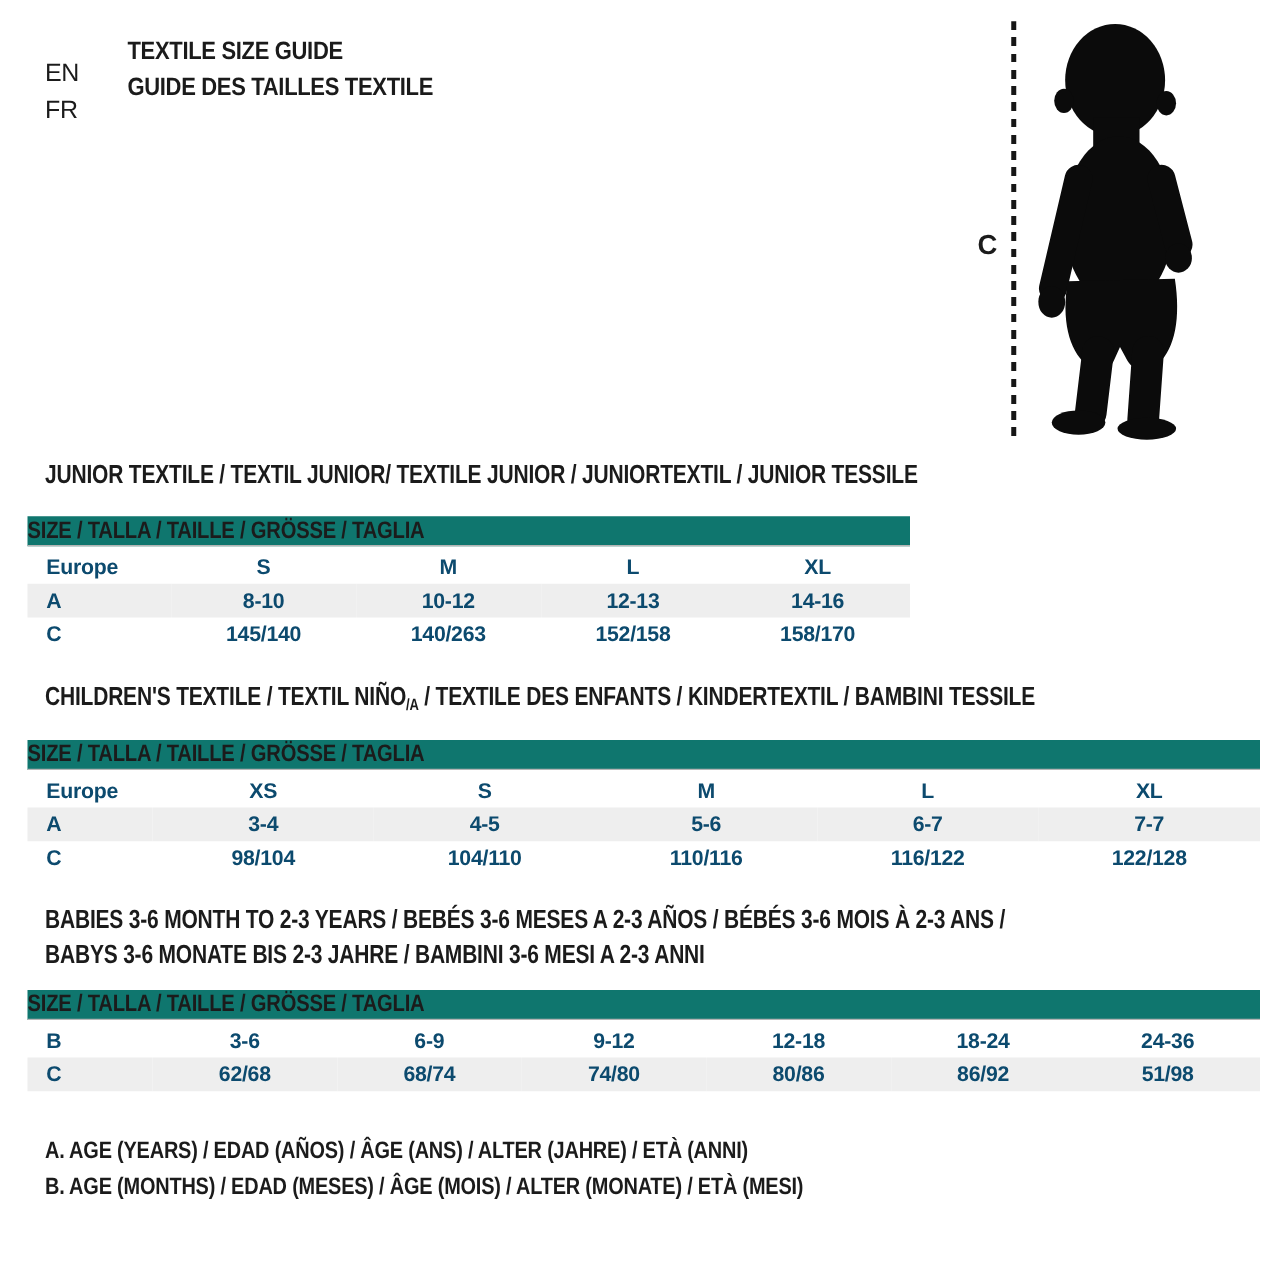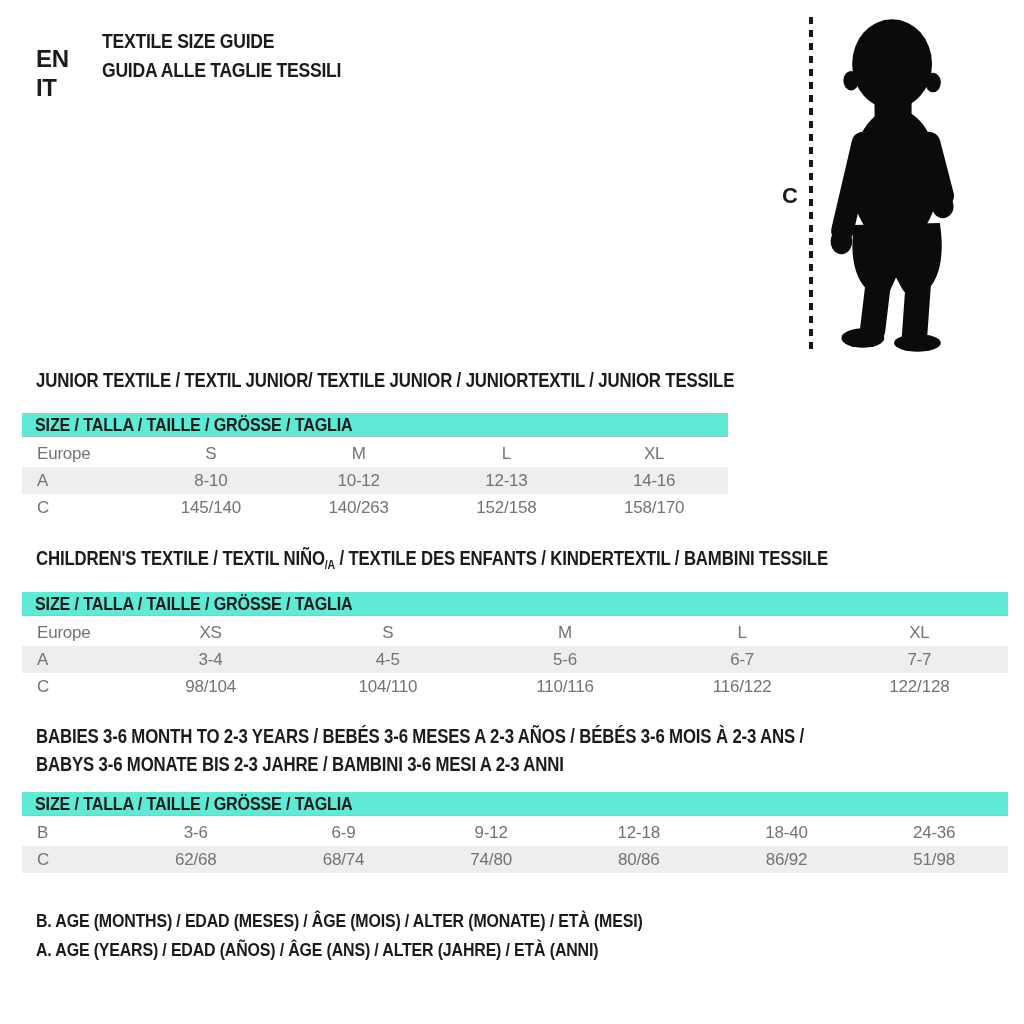--- a/index.html
+++ b/index.html
@@ -3,69 +3,69 @@
 <meta charset="utf-8">
 <style>
   html,body { margin:0; padding:0; background:#fff; }
   .canvas {
     position:relative; width:1024px; height:1024px; background:#ffffff;
     font-family:"Liberation Sans", sans-serif; color:#1b1b1b; overflow:hidden;
   }
   
   .lang-block { position:absolute; left:36px; top:27px; }
   .lang-row { display:flex; align-items:center; height:29px; }
-  .lang-code { width:66px; font-size:24px; font-weight:700; letter-spacing:-0.3px;margin-top:35px; }
+  .lang-code { width:66px; font-size:20px; font-weight:400; letter-spacing:-0.3px;margin-top:35px; }
   .lang-label { font-size:20px; font-weight:700; white-space:nowrap;
     transform:scaleX(.88); transform-origin:left center; letter-spacing:-0.3px; }
   
   .figure-caption { position:absolute; left:782px; top:183px; font-size:22px; font-weight:700; }
   .dotted-line { position:absolute; left:809px; top:17px; width:4px; height:336px;
     background:repeating-linear-gradient(to bottom,#161616 0 7px, transparent 7px 13px); }
   .silhouette { position:absolute; left:818px; top:13px; }
   
   .section-title { position:absolute; font-size:21px; font-weight:700; white-space:nowrap;
     transform:scaleX(.8); transform-origin:left center; letter-spacing:-0.2px; }
   #title-1 { left:36px; top:368px; }
   #title-2 { left:36px; top:546px; }
   #title-3a { left:36px; top:724px; }
   #title-3b { left:36px; top:752px; }
   .title-sub { font-size:0.62em; vertical-align:-0.28em; }
   
   .size-table-block { position:absolute; }
   #table-1 { left:22px; top:413px; width:706px; }
   #table-2 { left:22px; top:592px; width:986px; }
   #table-3 { left:22px; top:792px; width:986px; }
-  .size-bar { height:24px; background:#5eead4; border-bottom:1px solid #b5b5b5;
-    margin-bottom:3px; display:flex; align-items:center; padding-left:13px; box-sizing:border-box; }
+  .size-bar { height:24px; background:#0f766e; border-bottom:1px solid #b5b5b5;
+    margin-bottom:3px; display:flex; align-items:center; box-sizing:border-box; }
   .size-bar span { font-size:19px; font-weight:700; white-space:nowrap;
     transform:scaleX(.85); transform-origin:left center; letter-spacing:-0.2px; }
   table.size-table { width:100%; border-collapse:collapse; table-layout:fixed; }
-  table.size-table td { font-size:17px; font-weight:400; text-align:center;
-    height:27px; padding:0; letter-spacing:-0.2px; color:#737373; }
+  table.size-table td { font-size:17px; font-weight:700; text-align:center;
+    height:27px; padding:0; letter-spacing:-0.2px; color:#0c4a6e; }
   table.size-table td.row-label { text-align:left; padding-left:15px; }
   tr.shaded { background:#eeeeee; }
   
   .footnotes { position:absolute; left:36px; top:906px; }
   .footnote-line { height:29px; display:flex; align-items:center; }
   .footnote-line span { font-size:19px; font-weight:700; white-space:nowrap;
     transform:scaleX(.84); transform-origin:left center; letter-spacing:-0.2px; }
 </style>
 </head>
 <body>
 
 <div class="canvas">
 
   <div class="lang-block">
     <div class="lang-row">
       <span class="lang-code">EN</span>
       <span class="lang-label">TEXTILE SIZE GUIDE</span>
     </div>
     <div class="lang-row">
-      <span class="lang-code">IT</span>
-      <span class="lang-label">GUIDA ALLE TAGLIE TESSILI</span>
+      <span class="lang-code">FR</span>
+      <span class="lang-label">GUIDE DES TAILLES TEXTILE</span>
     </div>
   </div>
 
   <span class="figure-caption">C</span>
   <div class="dotted-line"></div>
   <svg class="silhouette" width="156" height="342" viewBox="0 0 160 340" fill="#0b0b0b">
     <ellipse cx="76" cy="47" rx="41" ry="46"></ellipse>
     <ellipse cx="34" cy="64" rx="8" ry="10"></ellipse>
     <ellipse cx="118" cy="66" rx="8" ry="10"></ellipse>
     <rect x="58" y="78" width="38" height="34"></rect>
@@ -181,38 +181,38 @@
           <col>
           <col>
         </colgroup>
       <tbody>
           <tr>
         <td class="row-label">B</td>
         <td>3-6</td>
         <td>6-9</td>
         <td>9-12</td>
         <td>12-18</td>
-        <td>18-40</td>
+        <td>18-24</td>
         <td>24-36</td>
       </tr>
       <tr class="shaded">
         <td class="row-label">C</td>
         <td>62/68</td>
         <td>68/74</td>
         <td>74/80</td>
         <td>80/86</td>
         <td>86/92</td>
         <td>51/98</td>
       </tr>
     </tbody>
       </table>
   </div>
 
   <div class="footnotes">
     <div class="footnote-line">
+      <span>A. AGE (YEARS) / EDAD (AÑOS) / ÂGE (ANS) / ALTER (JAHRE) / ETÀ (ANNI)</span>
+    </div>
+    <div class="footnote-line">
       <span>B. AGE (MONTHS) / EDAD (MESES) / ÂGE (MOIS) / ALTER (MONATE) / ETÀ (MESI)</span>
     </div>
-    <div class="footnote-line">
-      <span>A. AGE (YEARS) / EDAD (AÑOS) / ÂGE (ANS) / ALTER (JAHRE) / ETÀ (ANNI)</span>
-    </div>
   </div>
 
 </div>
 
 </body></html>

